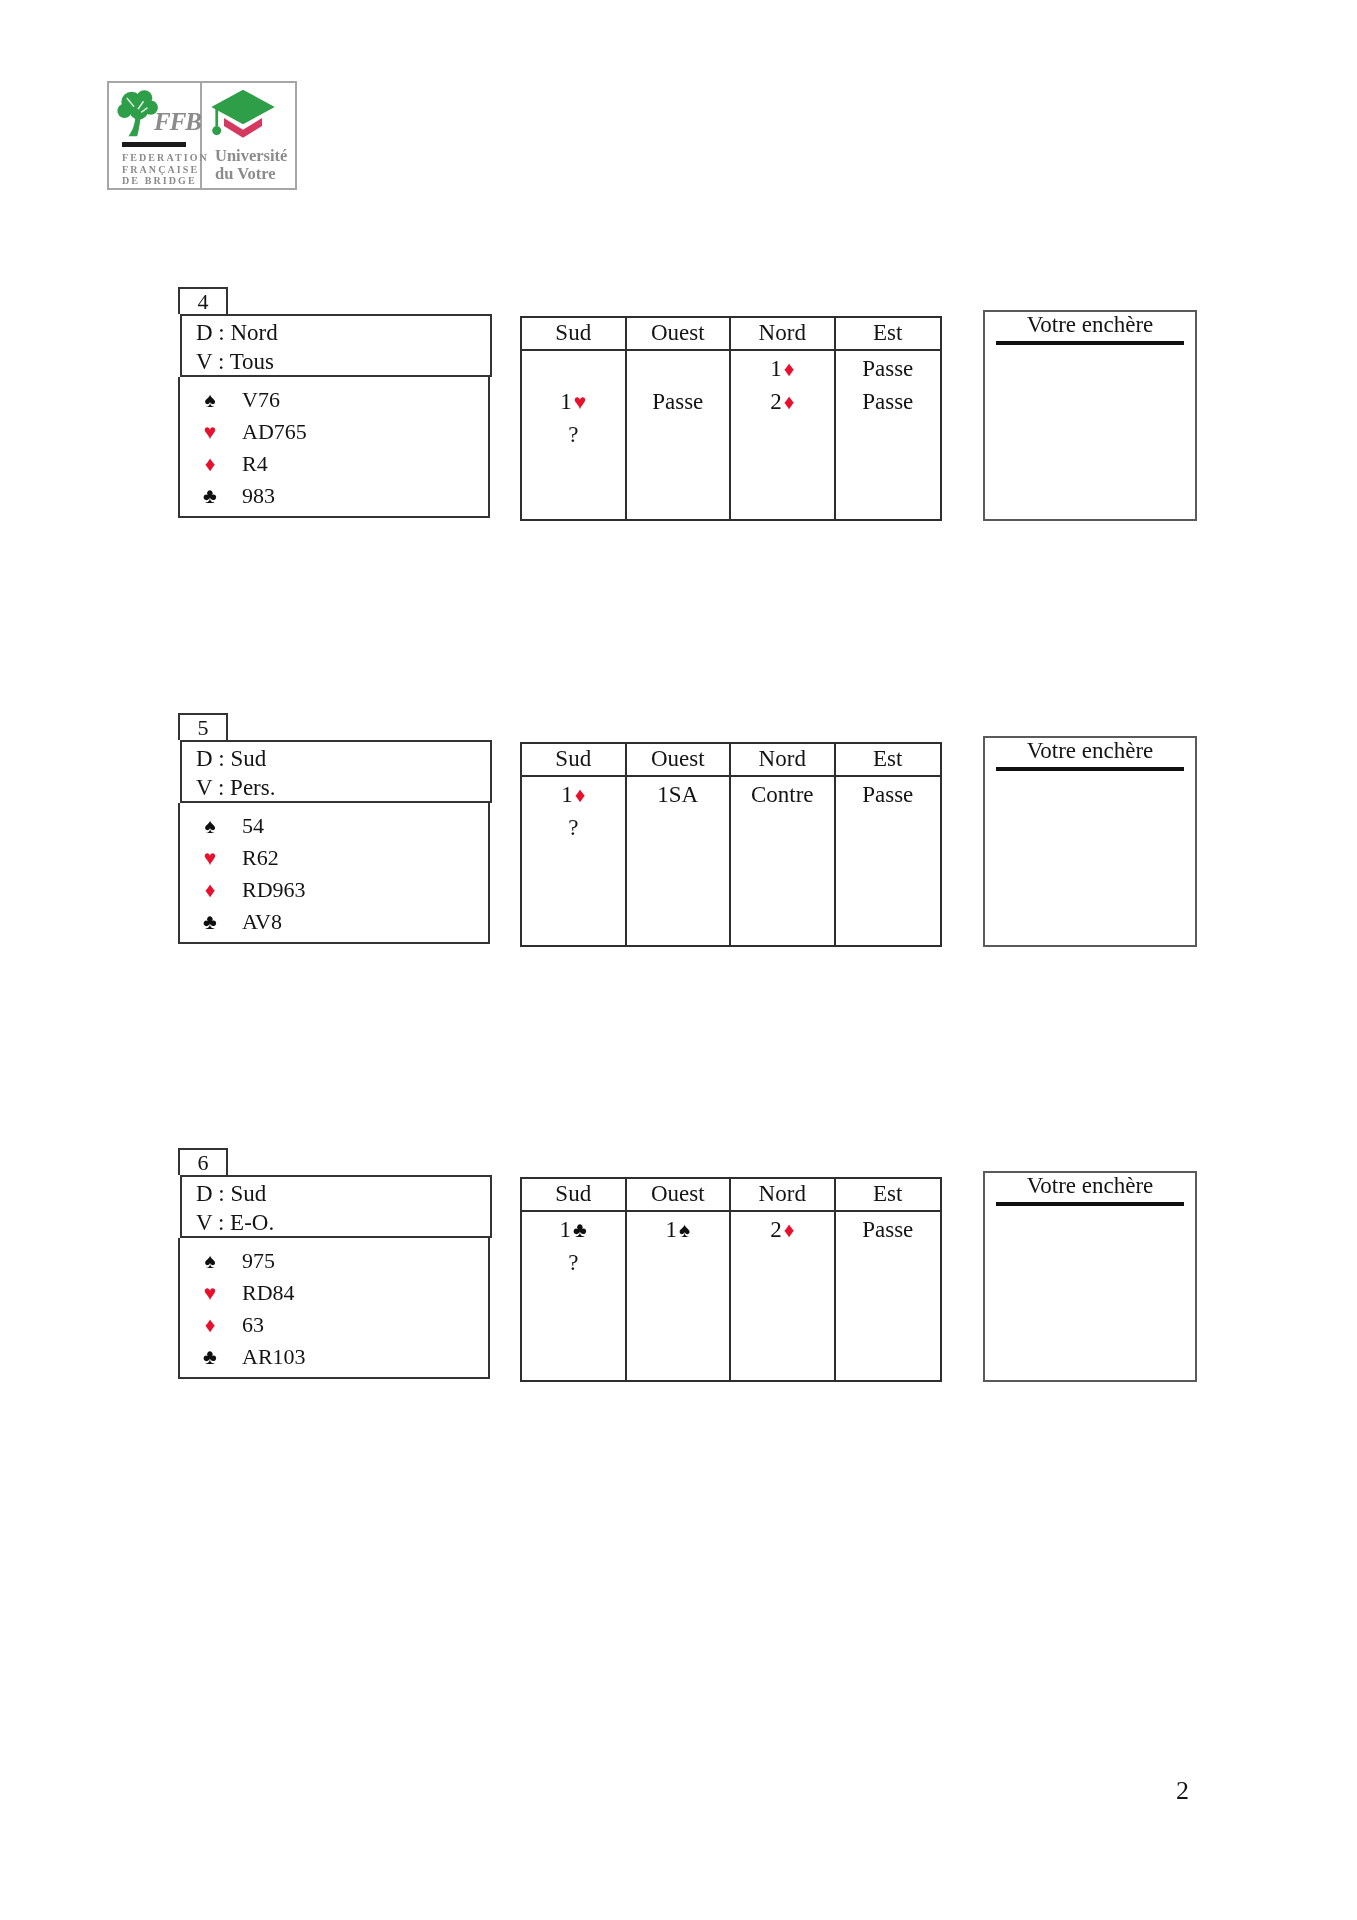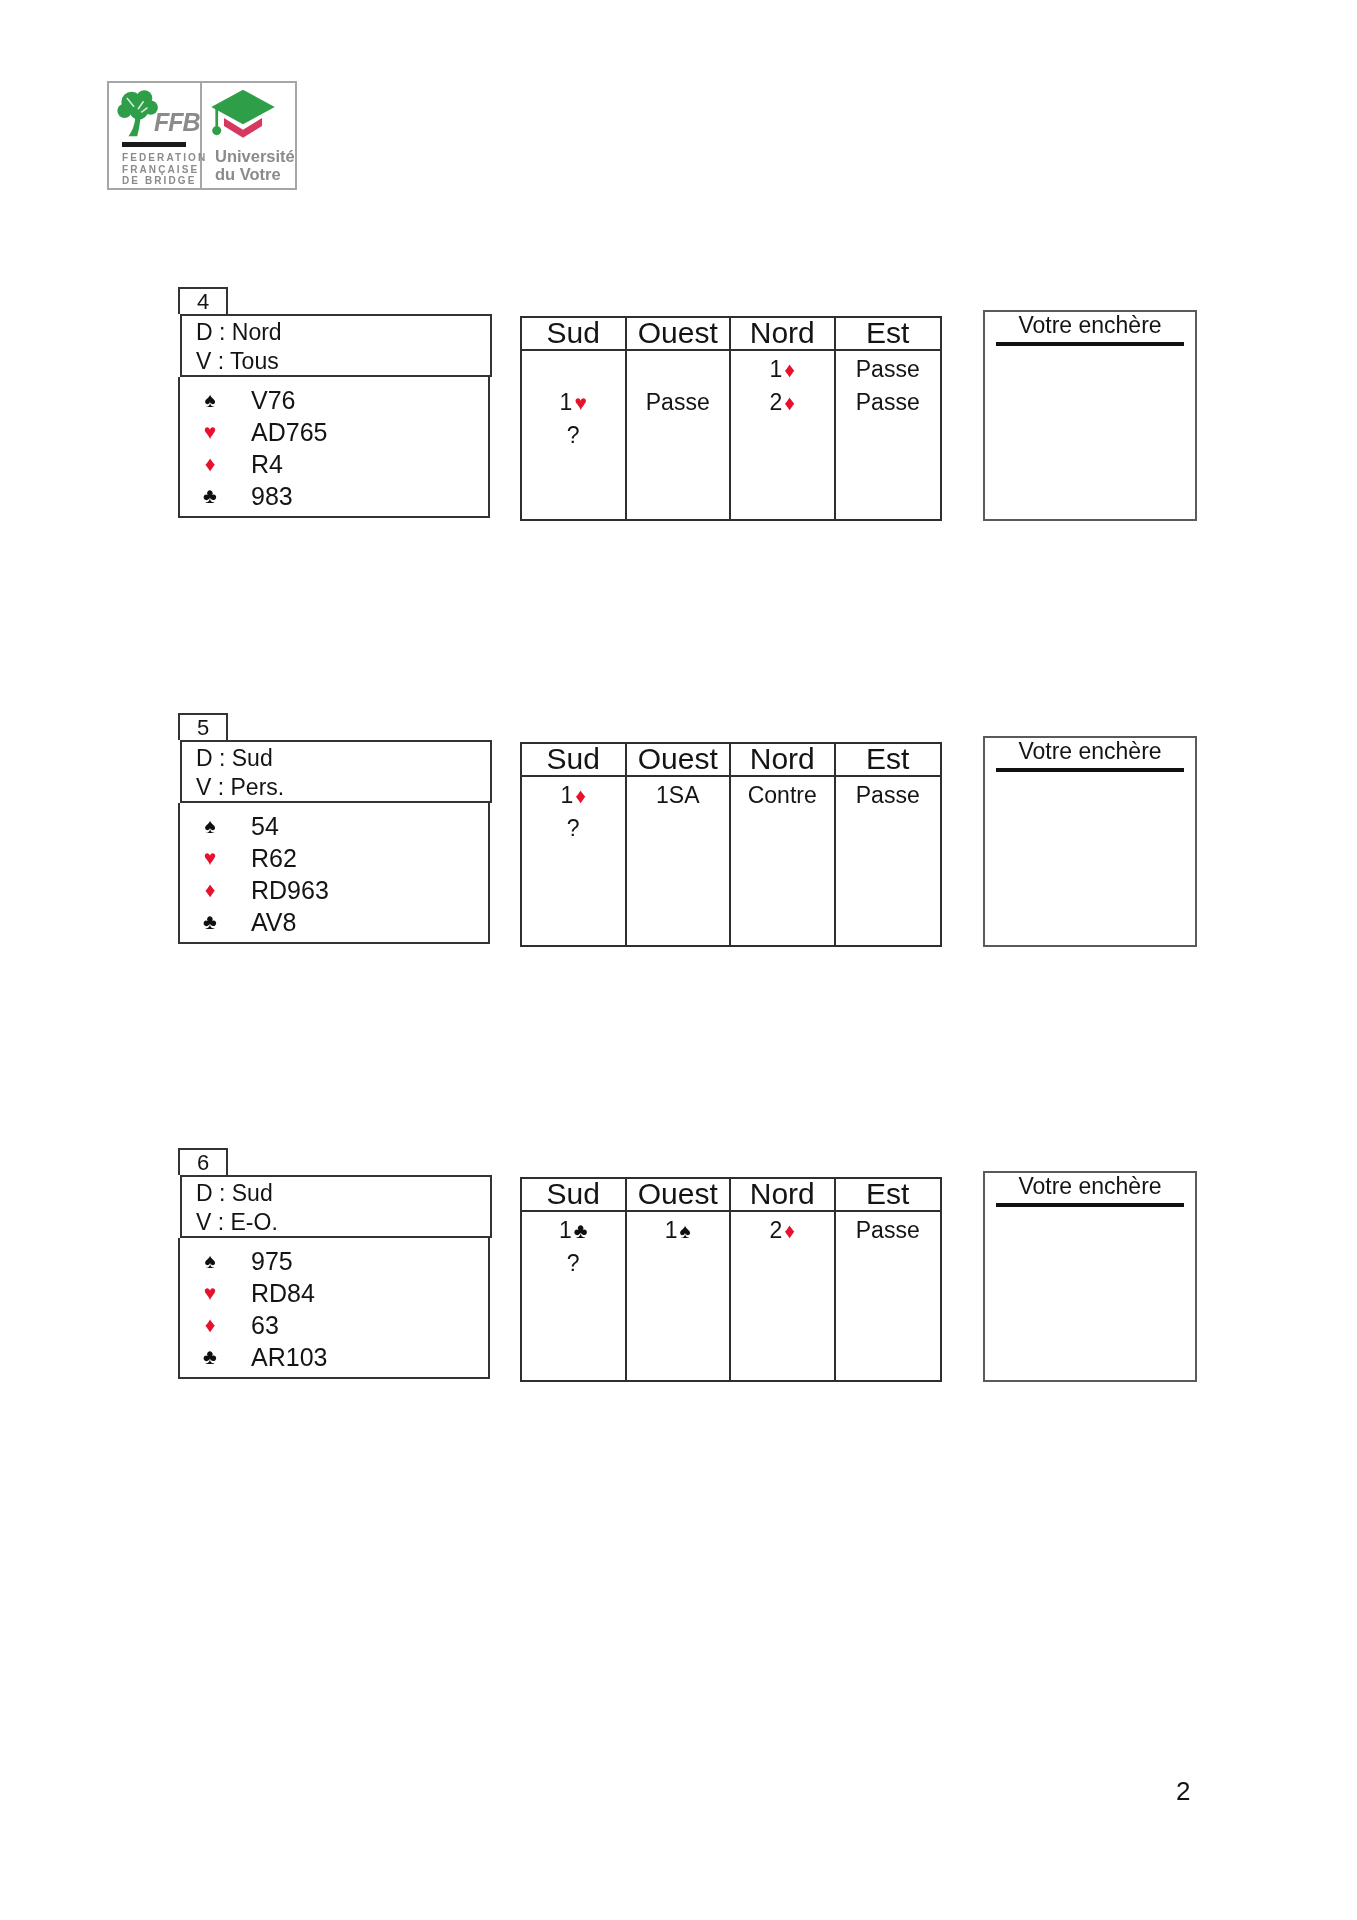--- a/index.html
+++ b/index.html
@@ -1,17 +1,17 @@
 <!DOCTYPE html>
 <html><head>
 <meta charset="utf-8">
 <style>
   html,body{margin:0;padding:0;background:#ffffff;}
   .page{position:relative;width:1357px;height:1920px;background:#ffffff;overflow:hidden;
-        font-family:Liberation Sans, sans-serif;color:#141414;}
+        font-family:Liberation Serif, serif;color:#141414;}
 
   
   .logo{position:absolute;left:107px;top:81px;width:190px;height:109px;
         border:2px solid #a6a6a6;display:flex;box-sizing:border-box;background:#fff;}
   .logo-left{width:93px;border-right:2px solid #a6a6a6;position:relative;box-sizing:border-box;}
   .logo-right{flex:1;position:relative;}
   .tree-svg{position:absolute;left:5px;top:4px;}
   .ffb-text{position:absolute;left:45px;top:25px;font-size:25px;font-style:italic;font-weight:bold;
             color:#8b8b8b;letter-spacing:-1px;}
   .logo-bar{position:absolute;left:13px;top:59px;width:64px;height:5px;background:#1a1a1a;}
@@ -24,27 +24,27 @@
   
   .block{position:absolute;left:0;width:100%;height:245px;}
   .tab{position:absolute;left:178px;top:0;width:50px;height:27px;border:2px solid #333;
        border-bottom:none;box-sizing:border-box;text-align:center;font-size:22px;line-height:25px;background:#fff;}
   .info{position:absolute;left:180px;top:27px;width:312px;height:63px;border:2px solid #333;
         box-sizing:border-box;padding:2px 0 0 14px;font-size:23px;line-height:29px;background:#fff;}
   .hand{position:absolute;left:178px;top:90px;width:312px;height:141px;border:2px solid #333;
         border-top:none;box-sizing:border-box;padding-top:7px;background:#fff;}
   .hand-row{height:32px;display:flex;align-items:center;}
   .hand-suit{width:30px;margin-left:15px;text-align:center;font-size:21px;}
-  .hand-cards{margin-left:26px;font-size:25px;}
+  .hand-cards{margin-left:17px;font-size:22px;}
 
   .auction{position:absolute;left:520px;top:29px;width:422px;height:205px;
            border:2px solid #2e2e2e;box-sizing:border-box;background:#fff;}
   .auc-head{display:grid;grid-template-columns:repeat(4,1fr);height:33px;
             border-bottom:2px solid #2e2e2e;box-sizing:border-box;}
-  .auc-head>div{text-align:center;font-size:30px;line-height:30px;border-right:2px solid #2e2e2e;box-sizing:border-box;}
+  .auc-head>div{text-align:center;font-size:23px;line-height:30px;border-right:2px solid #2e2e2e;box-sizing:border-box;}
   .auc-head>div:last-child{border-right:none;}
   .auc-body{display:grid;grid-template-columns:repeat(4,1fr);height:calc(100% - 33px);}
   .auc-col{border-right:2px solid #2e2e2e;box-sizing:border-box;padding-top:2px;}
   .auc-col:last-child{border-right:none;}
   .bidline{height:33px;text-align:center;font-size:23px;line-height:32px;white-space:nowrap;}
   .bidline .suit{font-size:21px;margin-left:2px;}
 
   .votre{position:absolute;left:983px;top:23px;width:214px;height:211px;
          border:2px solid #5a5a5a;box-sizing:border-box;background:#fff;}
   .votre-title{text-align:center;font-size:23px;}

